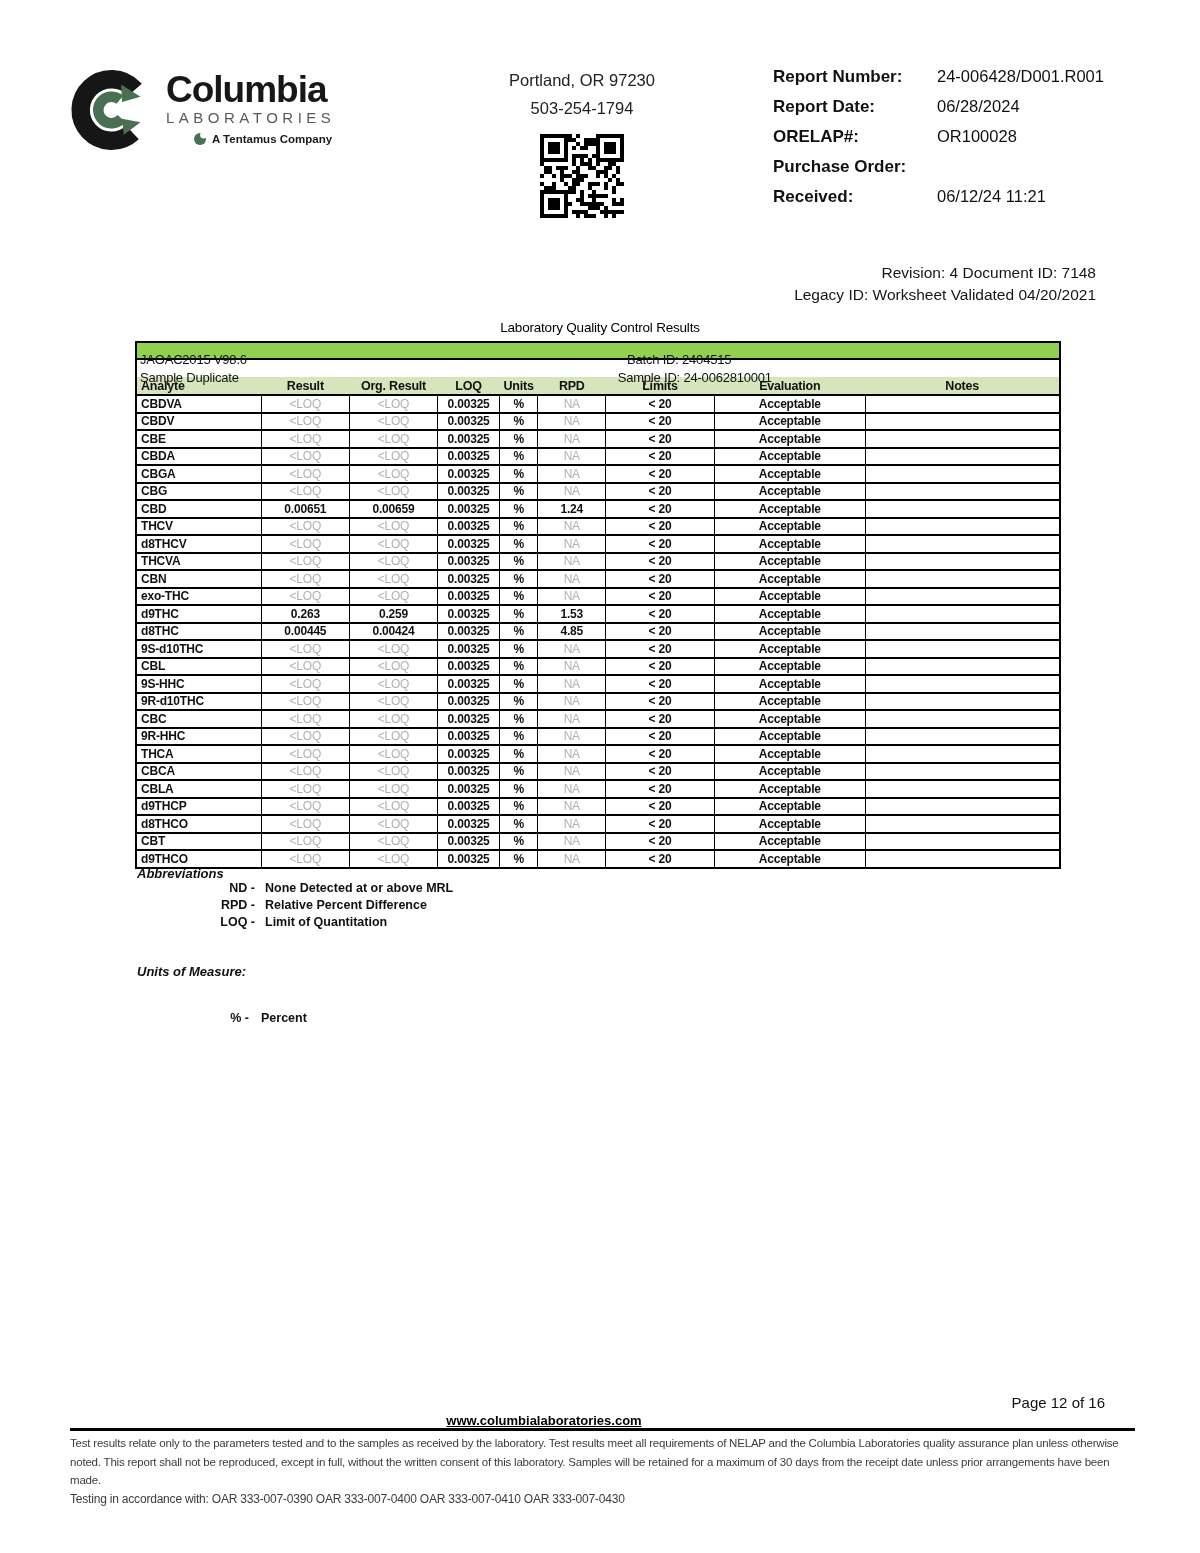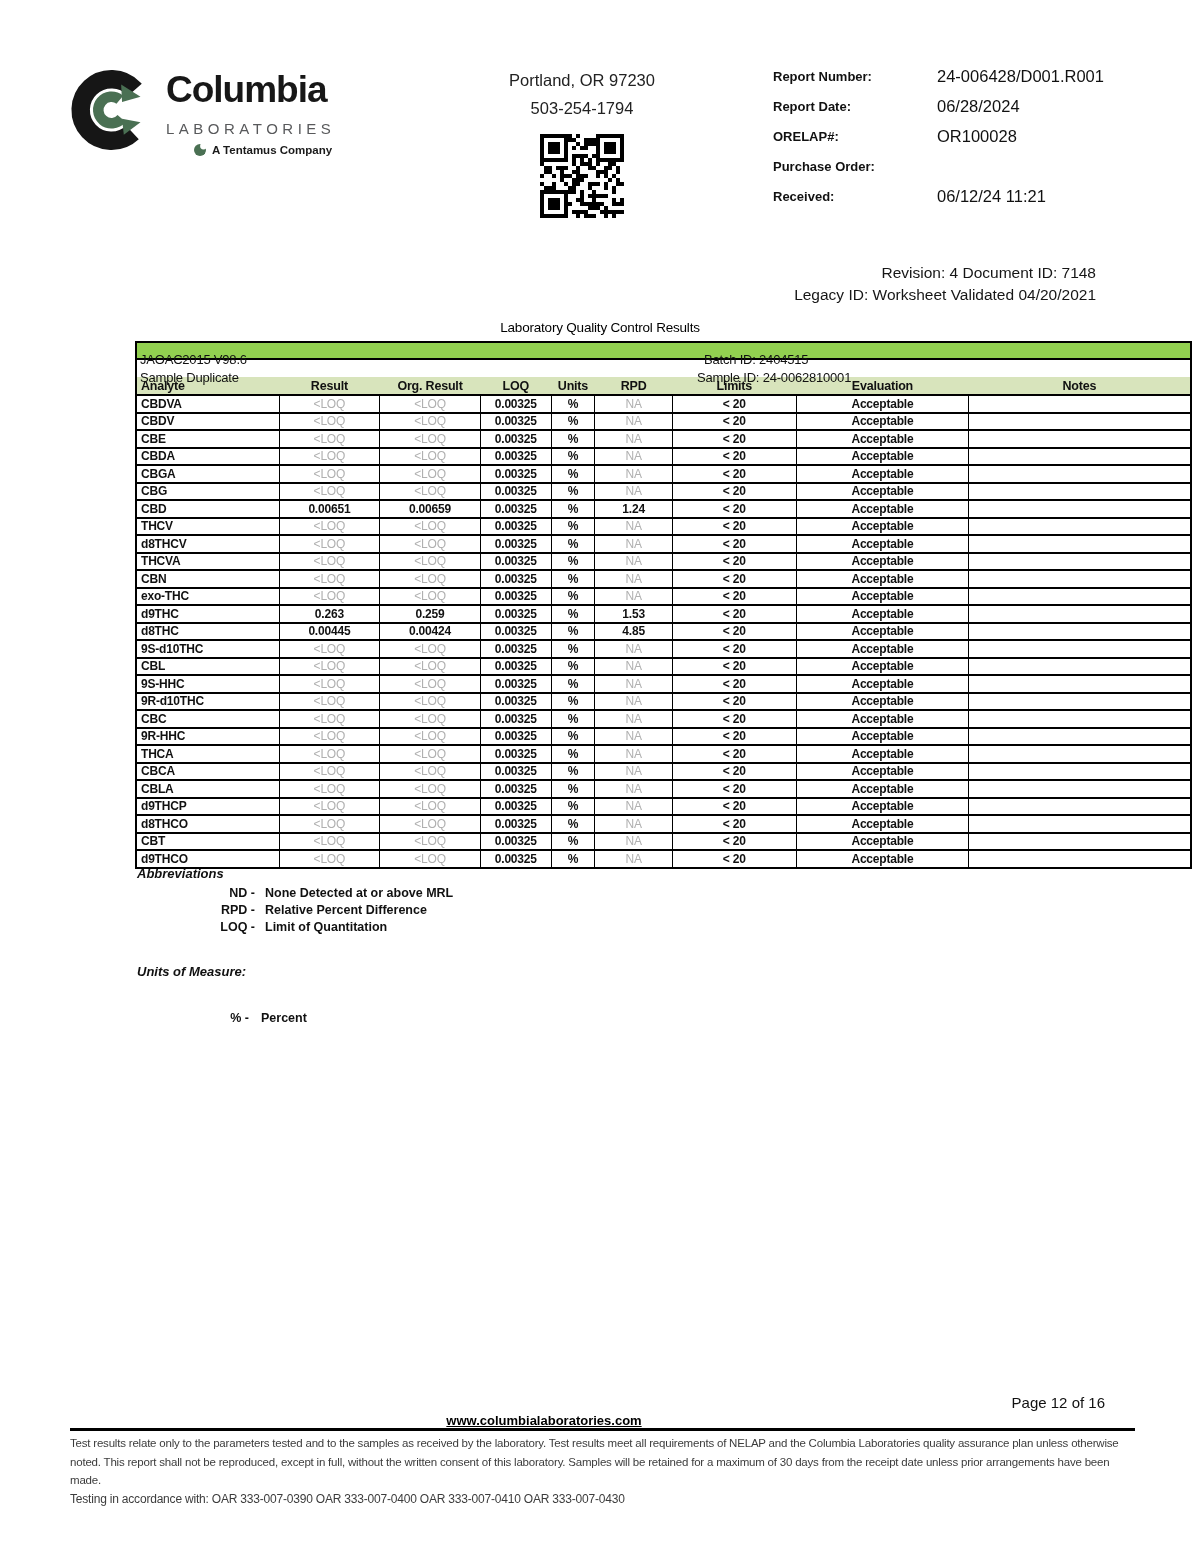--- a/index.html
+++ b/index.html
@@ -8,63 +8,63 @@
     width:1200px; height:1553px; position:relative;
     font-family:"Liberation Sans", sans-serif; color:#111;
   }
   .page { position:absolute; inset:0; background:#fff; overflow:hidden;padding-left:28px; }
 
   
   .logo-block { position:absolute; left:70px; top:66px; display:flex; align-items:flex-start; }
   .logo-mark { width:90px; height:88px; }
   .logo-text { margin-left:6px; padding-top:6px; }
   .logo-word { font-size:37px; font-weight:bold; letter-spacing:-1px; color:#171717; line-height:36px; }
-  .logo-sub  { font-size:15px; letter-spacing:4.5px; color:#58595b; margin-top:12px; }
+  .logo-sub  { font-size:15px; letter-spacing:4.5px; color:#58595b; margin-top:1px; }
   .logo-tag  { display:flex; align-items:center; gap:5px; margin-top:6px; margin-left:28px; }
   .logo-tag span { font-size:11.5px; font-weight:bold; color:#1a1a1a; }
 
   .address-block { position:absolute; left:432px; top:66px; width:300px; text-align:center; }
   .address-block .addr-line { font-size:16.5px; line-height:28px; color:#222; }
   .qr-wrap { margin:12px auto 0; width:86px; height:84px; }
   .qr-wrap svg { width:100%; height:100%; }
 
   .report-block { position:absolute; left:773px; top:66px; display:grid;
                   grid-template-columns:164px auto; row-gap:9px; }
-  .report-label { font-size:13px; font-weight:bold; line-height:21px; }
+  .report-label { font-size:17px; font-weight:bold; line-height:21px; }
   .report-value { font-size:16.5px; line-height:21px; }
 
   .revision-block { position:absolute; right:104px; top:262px; text-align:right;
                     font-size:15.5px; line-height:22px; color:#161616; }
 
   .section-title { position:absolute; left:0; top:320px; width:1200px; text-align:center;
                    font-size:13.5px; letter-spacing:-0.2px; color:#000; }
 
   
-  .qc-table { position:absolute; left:135px; top:341px; width:1057px;
+  .qc-table { position:absolute; left:135px; top:341px; width:926px;
               border-collapse:collapse; table-layout:fixed; border:2px solid #000;
               letter-spacing:-0.2px; }
   .qc-table tr.method-row td { background:#92d050; border-bottom:2.6px solid #000; border-top:1px solid #000; padding:0; height:17px; }
   .qc-table tr.sample-row td { background:#fff; padding:0; height:18px; }
   .band-inner { position:relative; display:block; width:100%; font-size:13px; line-height:17px; }
   .band-left  { position:absolute; left:3px; top:0; white-space:nowrap; }
   .band-center{ position:absolute; left:58.8%; transform:translateX(-50%); top:0; white-space:nowrap; }
   .band-center.sample-pos { left:60.5%; }
   .qc-table thead tr.cols-row th { background:#d8e4bc; font-size:12.5px; font-weight:bold;
               height:18px; border-bottom:2.6px solid #000; text-align:center; padding:0 2px; }
   .qc-table thead tr.cols-row th.h-analyte { text-align:left; padding-left:4px; }
   .qc-table tbody td { border:1.6px solid #000; border-top-width:2.2px; border-bottom-width:2.2px;
               font-size:12px; font-weight:bold; height:17.5px; padding:0 3px;
               text-align:center; white-space:nowrap; overflow:hidden; }
   .qc-table tbody td.c-analyte { text-align:left; padding-left:4px; }
   .qc-table tbody td.muted { color:#b0b0b0; font-weight:normal; }
 
   
   .abbr-section { position:absolute; left:137px; top:866px; }
   .abbr-title { font-size:13px; font-weight:bold; font-style:italic; }
-  .abbr-grid { margin-top:5px; display:grid; grid-template-columns:118px auto;
+  .abbr-grid { display:grid; grid-template-columns:118px auto;
                column-gap:10px; row-gap:3px; }
   .abbr-key  { text-align:right; font-size:12.5px; font-weight:bold; }
   .abbr-desc { font-size:12.5px; font-weight:bold; }
 
   .units-section { position:absolute; left:137px; top:964px; }
   .units-grid { margin-top:32px; display:grid; grid-template-columns:112px auto;
                 column-gap:12px; }
 
   
   .page-num { position:absolute; right:95px; top:1394px; font-size:15px; }

